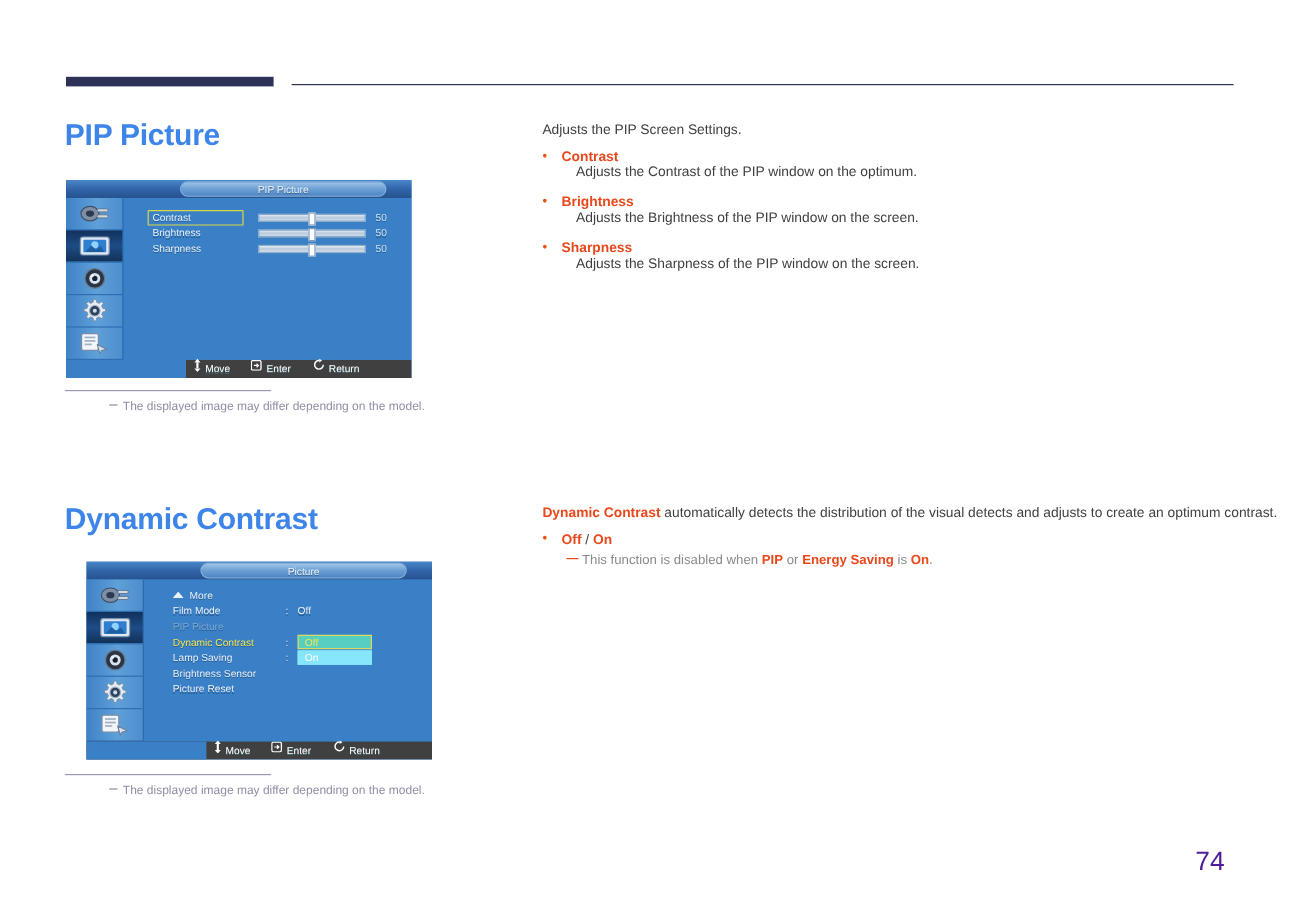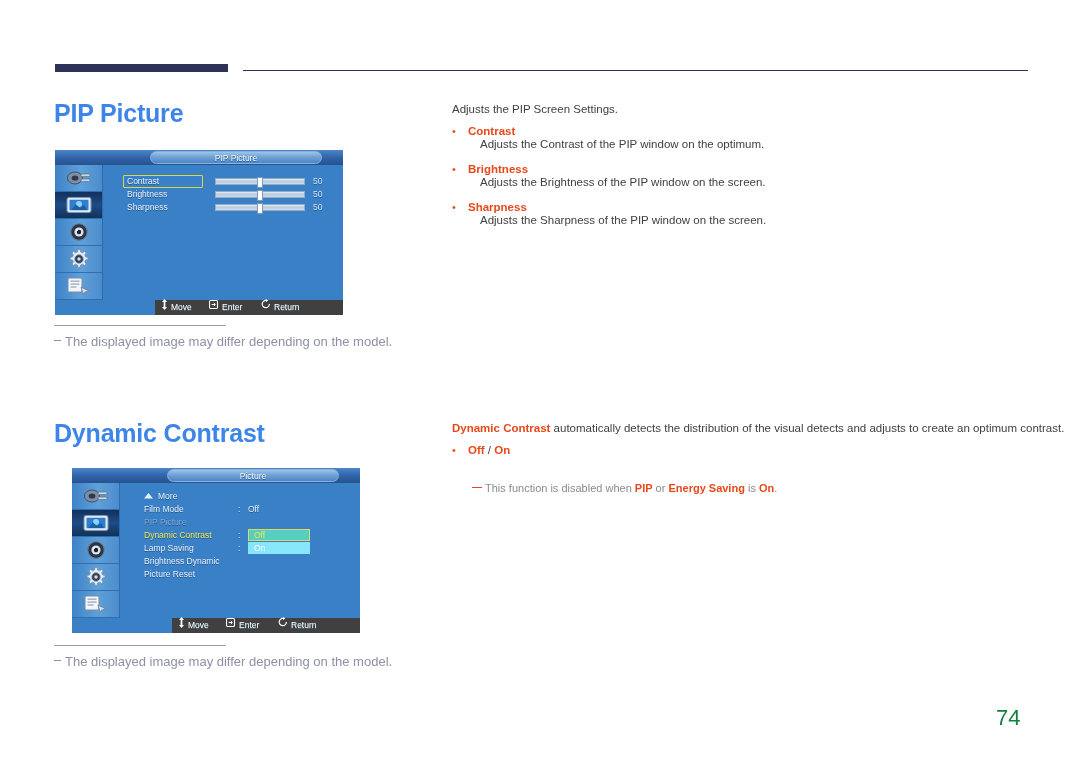--- a/index.html
+++ b/index.html
@@ -82,21 +82,20 @@
   }
   .em-red { color: #e8481b; font-weight: bold; }
   .plain  { color: #3f3f3f; font-weight: normal; }
 
   .note-dash {
     position: absolute;
     left: 472px;
     font-size: 11px;
     color: #8a8a8a;
     white-space: nowrap;
-    margin-top: 21px;
   }
   .note-dash .dash {
     display: inline-block;
     width: 10px;
     border-top: 1.5px solid #e8481b;
     vertical-align: middle;
     margin-right: 3px;
     position: relative;
     top: -2px;
   }
@@ -107,23 +106,24 @@
     left: 54px;
     width: 300px;
   }
   .footnote-rule {
     width: 172px;
     height: 1px;
     background: #9a9ab4;
     margin-bottom: 8px;
   }
   .footnote-text {
-    font-size: 13px;
+    font-size: 10px;
     color: #8f8fa6;
     white-space: nowrap;
+    text-align: right;
   }
   .footnote-text .fdash {
     display: inline-block;
     width: 7px;
     border-top: 1px solid #8f8fa6;
     vertical-align: middle;
     margin-right: 4px;
     position: relative;
     top: -2px;
   }
@@ -305,21 +305,21 @@
     position: relative;
     top: -1px;
   }
 
   
   .page-num {
     position: absolute;
     left: 996px;
     top: 705px;
     font-size: 22px;
-    color: #15803d;
+    color: #4c1d95;
   }
 </style>
 </head>
 <body>
 
 <div class="rule-thick"></div>
 <div class="rule-thin"></div>
 
 <div class="section-title" id="title-pip">PIP Picture</div>
 
@@ -551,21 +551,21 @@
       <div class="row" style="left:128px; top:21px">Off</div>
 
       <div class="row dim" style="left:24px; top:34px">PIP Picture</div>
 
       <div class="row yellow" style="left:24px; top:47px">Dynamic Contrast</div>
       <div class="row" style="left:118px; top:47px">:</div>
 
       <div class="row" style="left:24px; top:60px">Lamp Saving</div>
       <div class="row" style="left:118px; top:60px">:</div>
 
-      <div class="row" style="left:24px; top:73px">Brightness Dynamic</div>
+      <div class="row" style="left:24px; top:73px">Brightness Sensor</div>
       <div class="row" style="left:24px; top:86px">Picture Reset</div>
 
       <div class="dd-off" style="left:128px; top:46px">
         <span class="dd-label">Off</span>
       </div>
       <div class="dd-on" style="left:128px; top:59px">
         <span class="dd-label">On</span>
       </div>
 
     </div>

